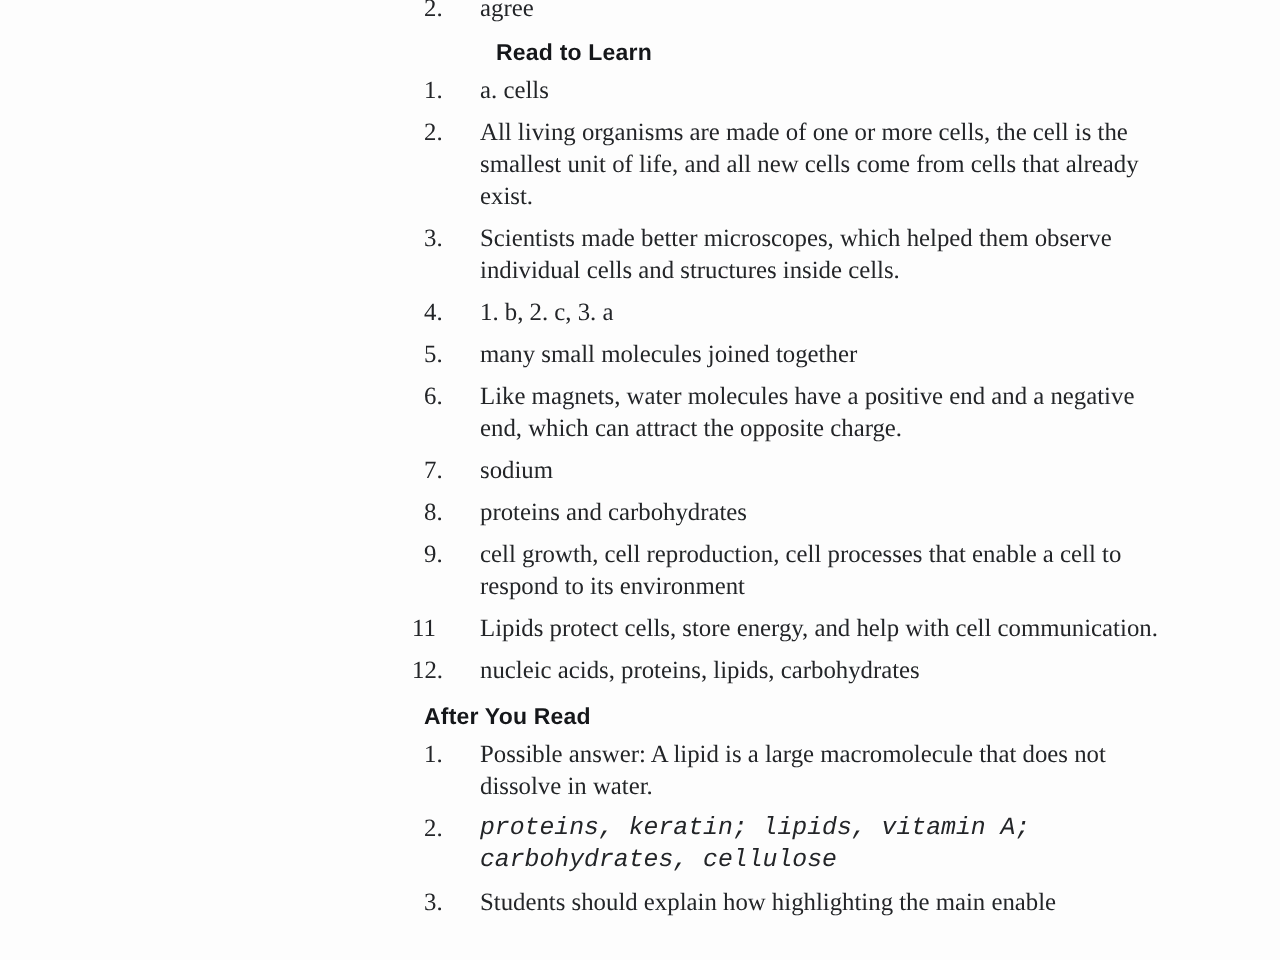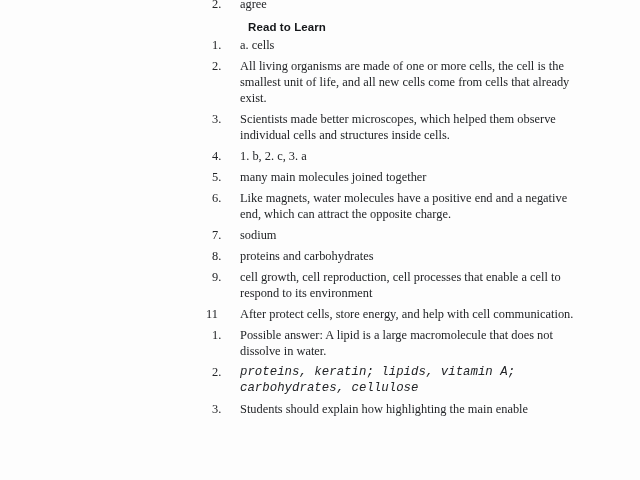--- a/index.html
+++ b/index.html
@@ -108,42 +108,47 @@
       <div class="answer-item">
         <span class="item-number">3.</span>
         <span class="item-text">Scientists made better microscopes, which helped them observe individual cells and structures inside cells.</span>
       </div>
       <div class="answer-item">
         <span class="item-number">4.</span>
         <span class="item-text">1. b, 2. c, 3. a</span>
       </div>
       <div class="answer-item">
         <span class="item-number">5.</span>
-        <span class="item-text">many main molecules joined together</span>
+        <span class="item-text">many small molecules joined together</span>
       </div>
       <div class="answer-item">
         <span class="item-number">6.</span>
         <span class="item-text">Like magnets, water molecules have a positive end and a negative end, which can attract the opposite charge.</span>
       </div>
       <div class="answer-item">
         <span class="item-number">7.</span>
         <span class="item-text">sodium</span>
       </div>
       <div class="answer-item">
         <span class="item-number">8.</span>
         <span class="item-text">proteins and carbohydrates</span>
       </div>
       <div class="answer-item">
         <span class="item-number">9.</span>
         <span class="item-text">cell growth, cell reproduction, cell processes that enable a cell to respond to its environment</span>
       </div>
       <div class="answer-item">
         <span class="item-number wide">11</span>
-        <span class="item-text">After protect cells, store energy, and help with cell communication.</span>
+        <span class="item-text">Lipids protect cells, store energy, and help with cell communication.</span>
       </div>
+      <div class="answer-item">
+        <span class="item-number wide">12.</span>
+        <span class="item-text">nucleic acids, proteins, lipids, carbohydrates</span>
+      </div>
+      <div class="section-heading">After You Read</div>
       <div class="answer-item">
         <span class="item-number">1.</span>
         <span class="item-text">Possible answer: A lipid is a large macromolecule that does not dissolve in water.</span>
       </div>
       <div class="answer-item">
         <span class="item-number">2.</span>
         <span class="item-text italic">proteins, keratin; lipids, vitamin A; carbohydrates, cellulose</span>
       </div>
       <div class="answer-item">
         <span class="item-number">3.</span>

